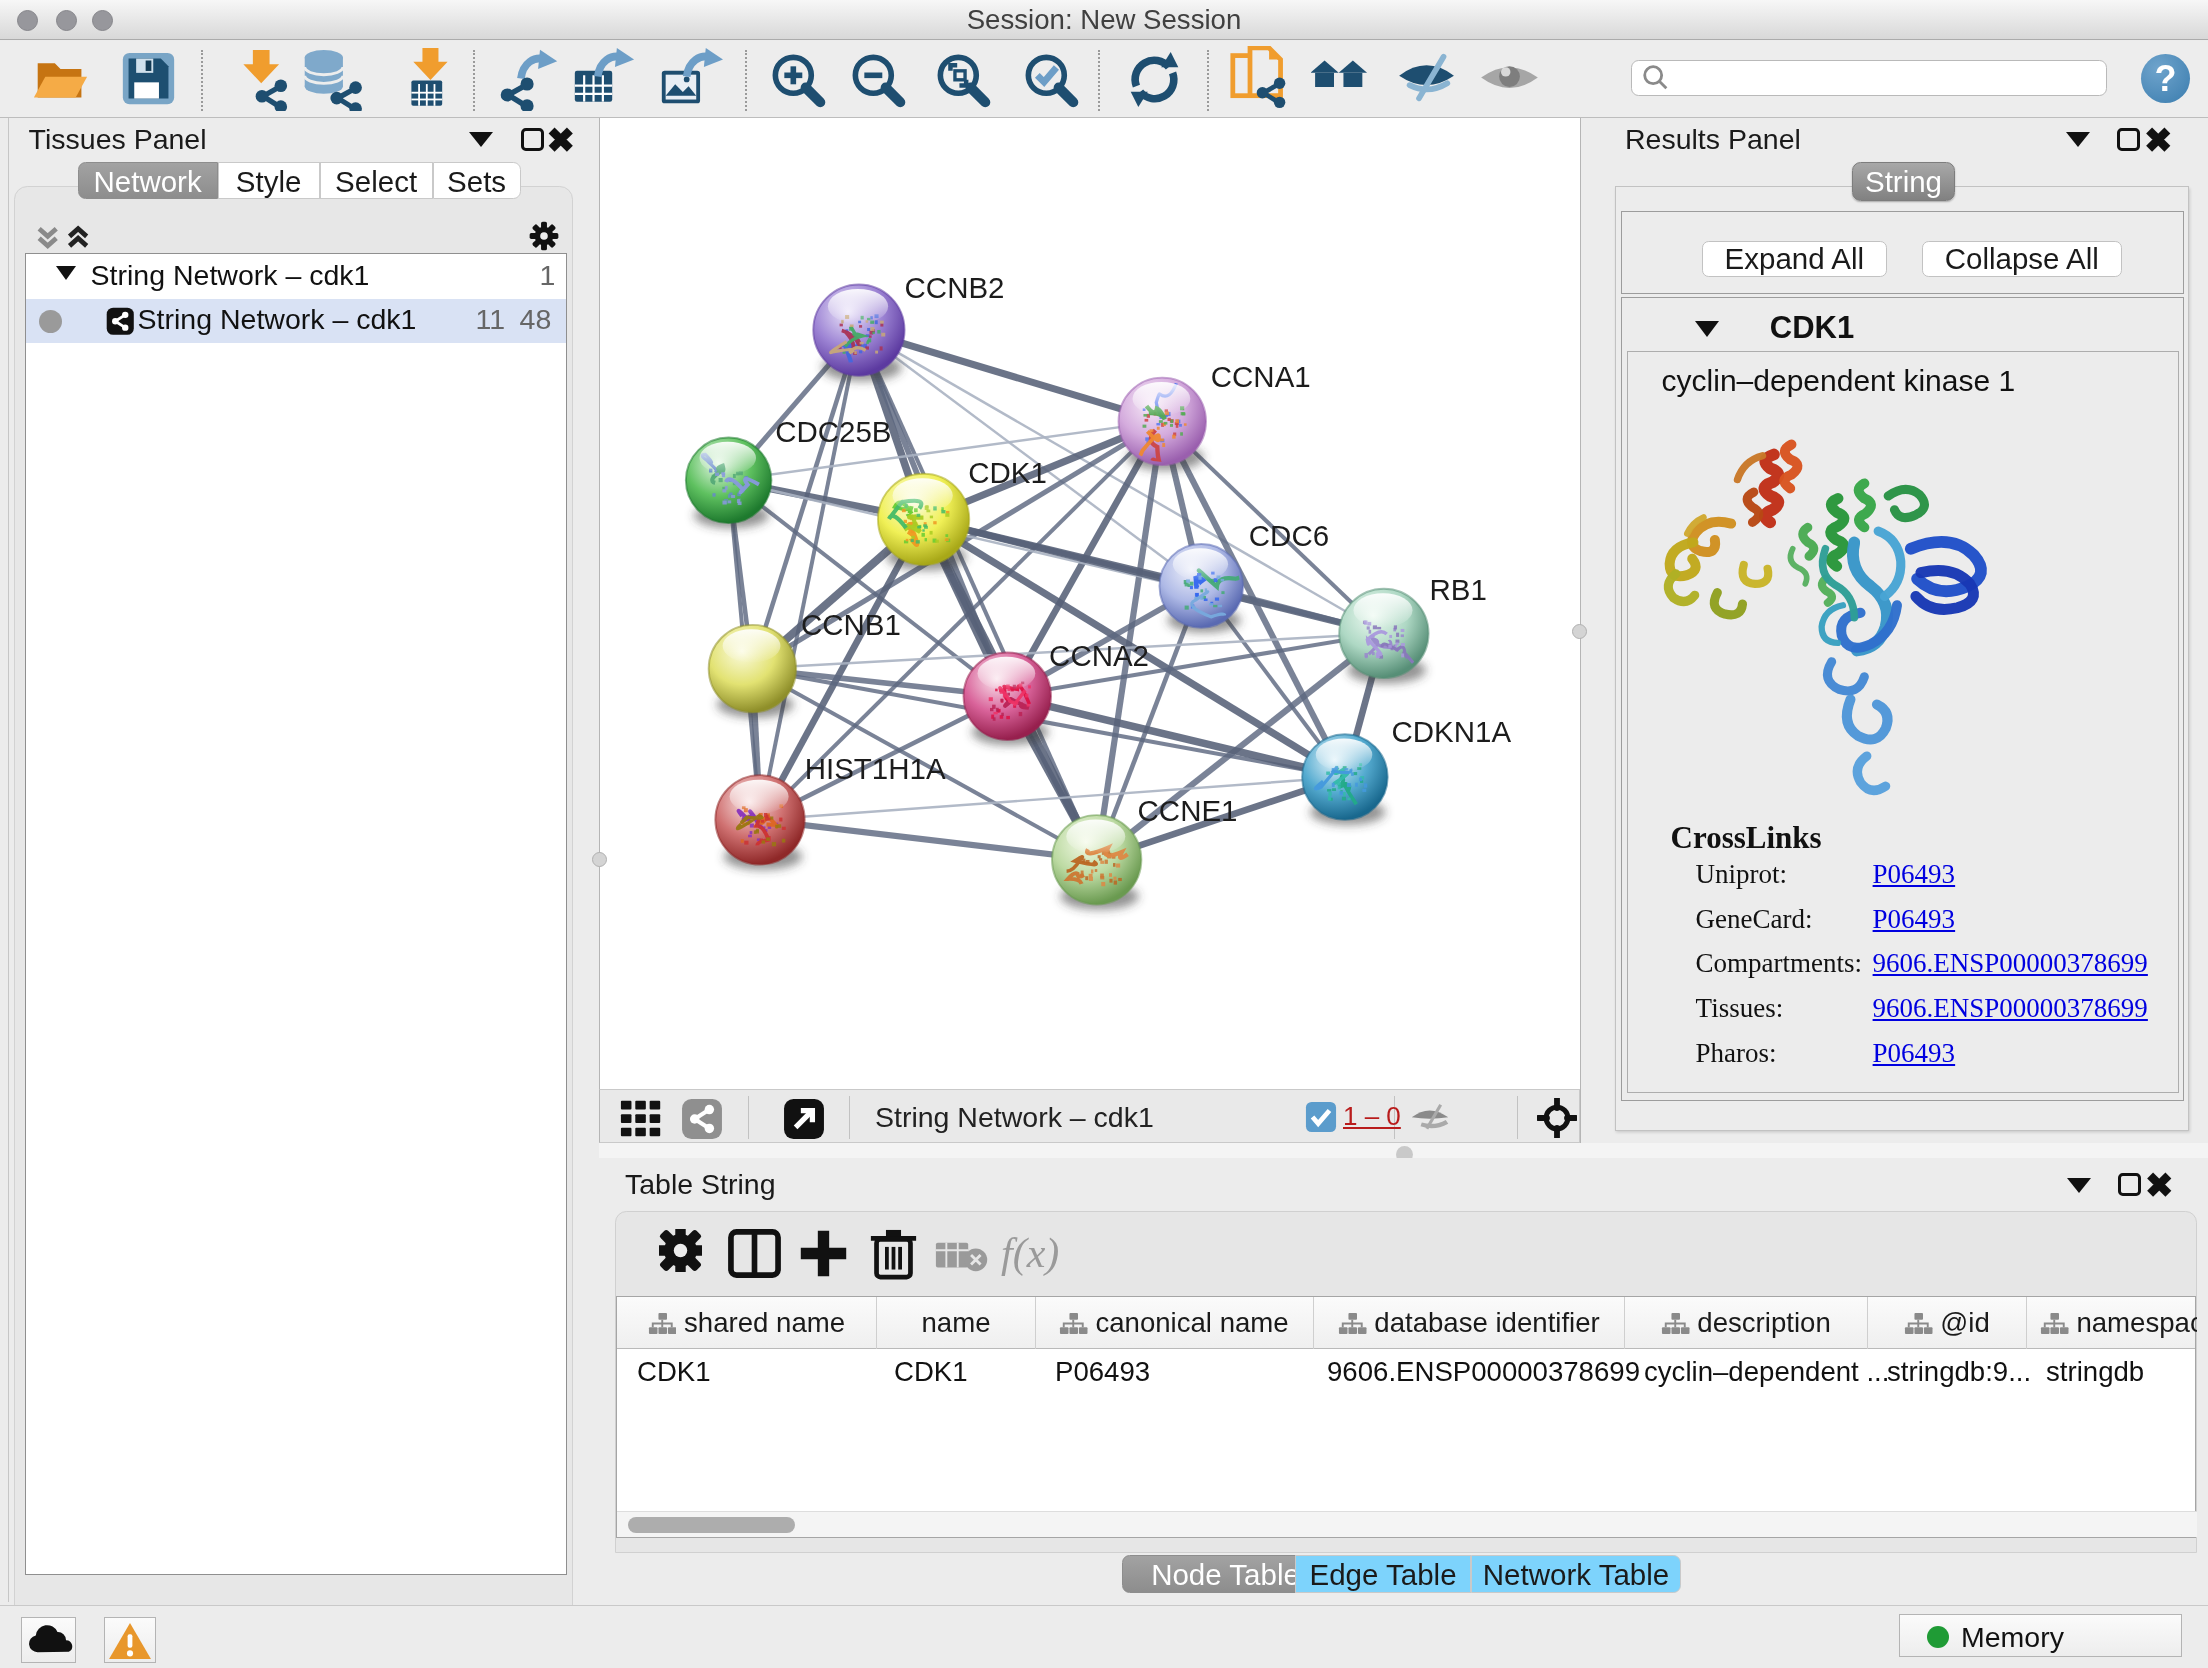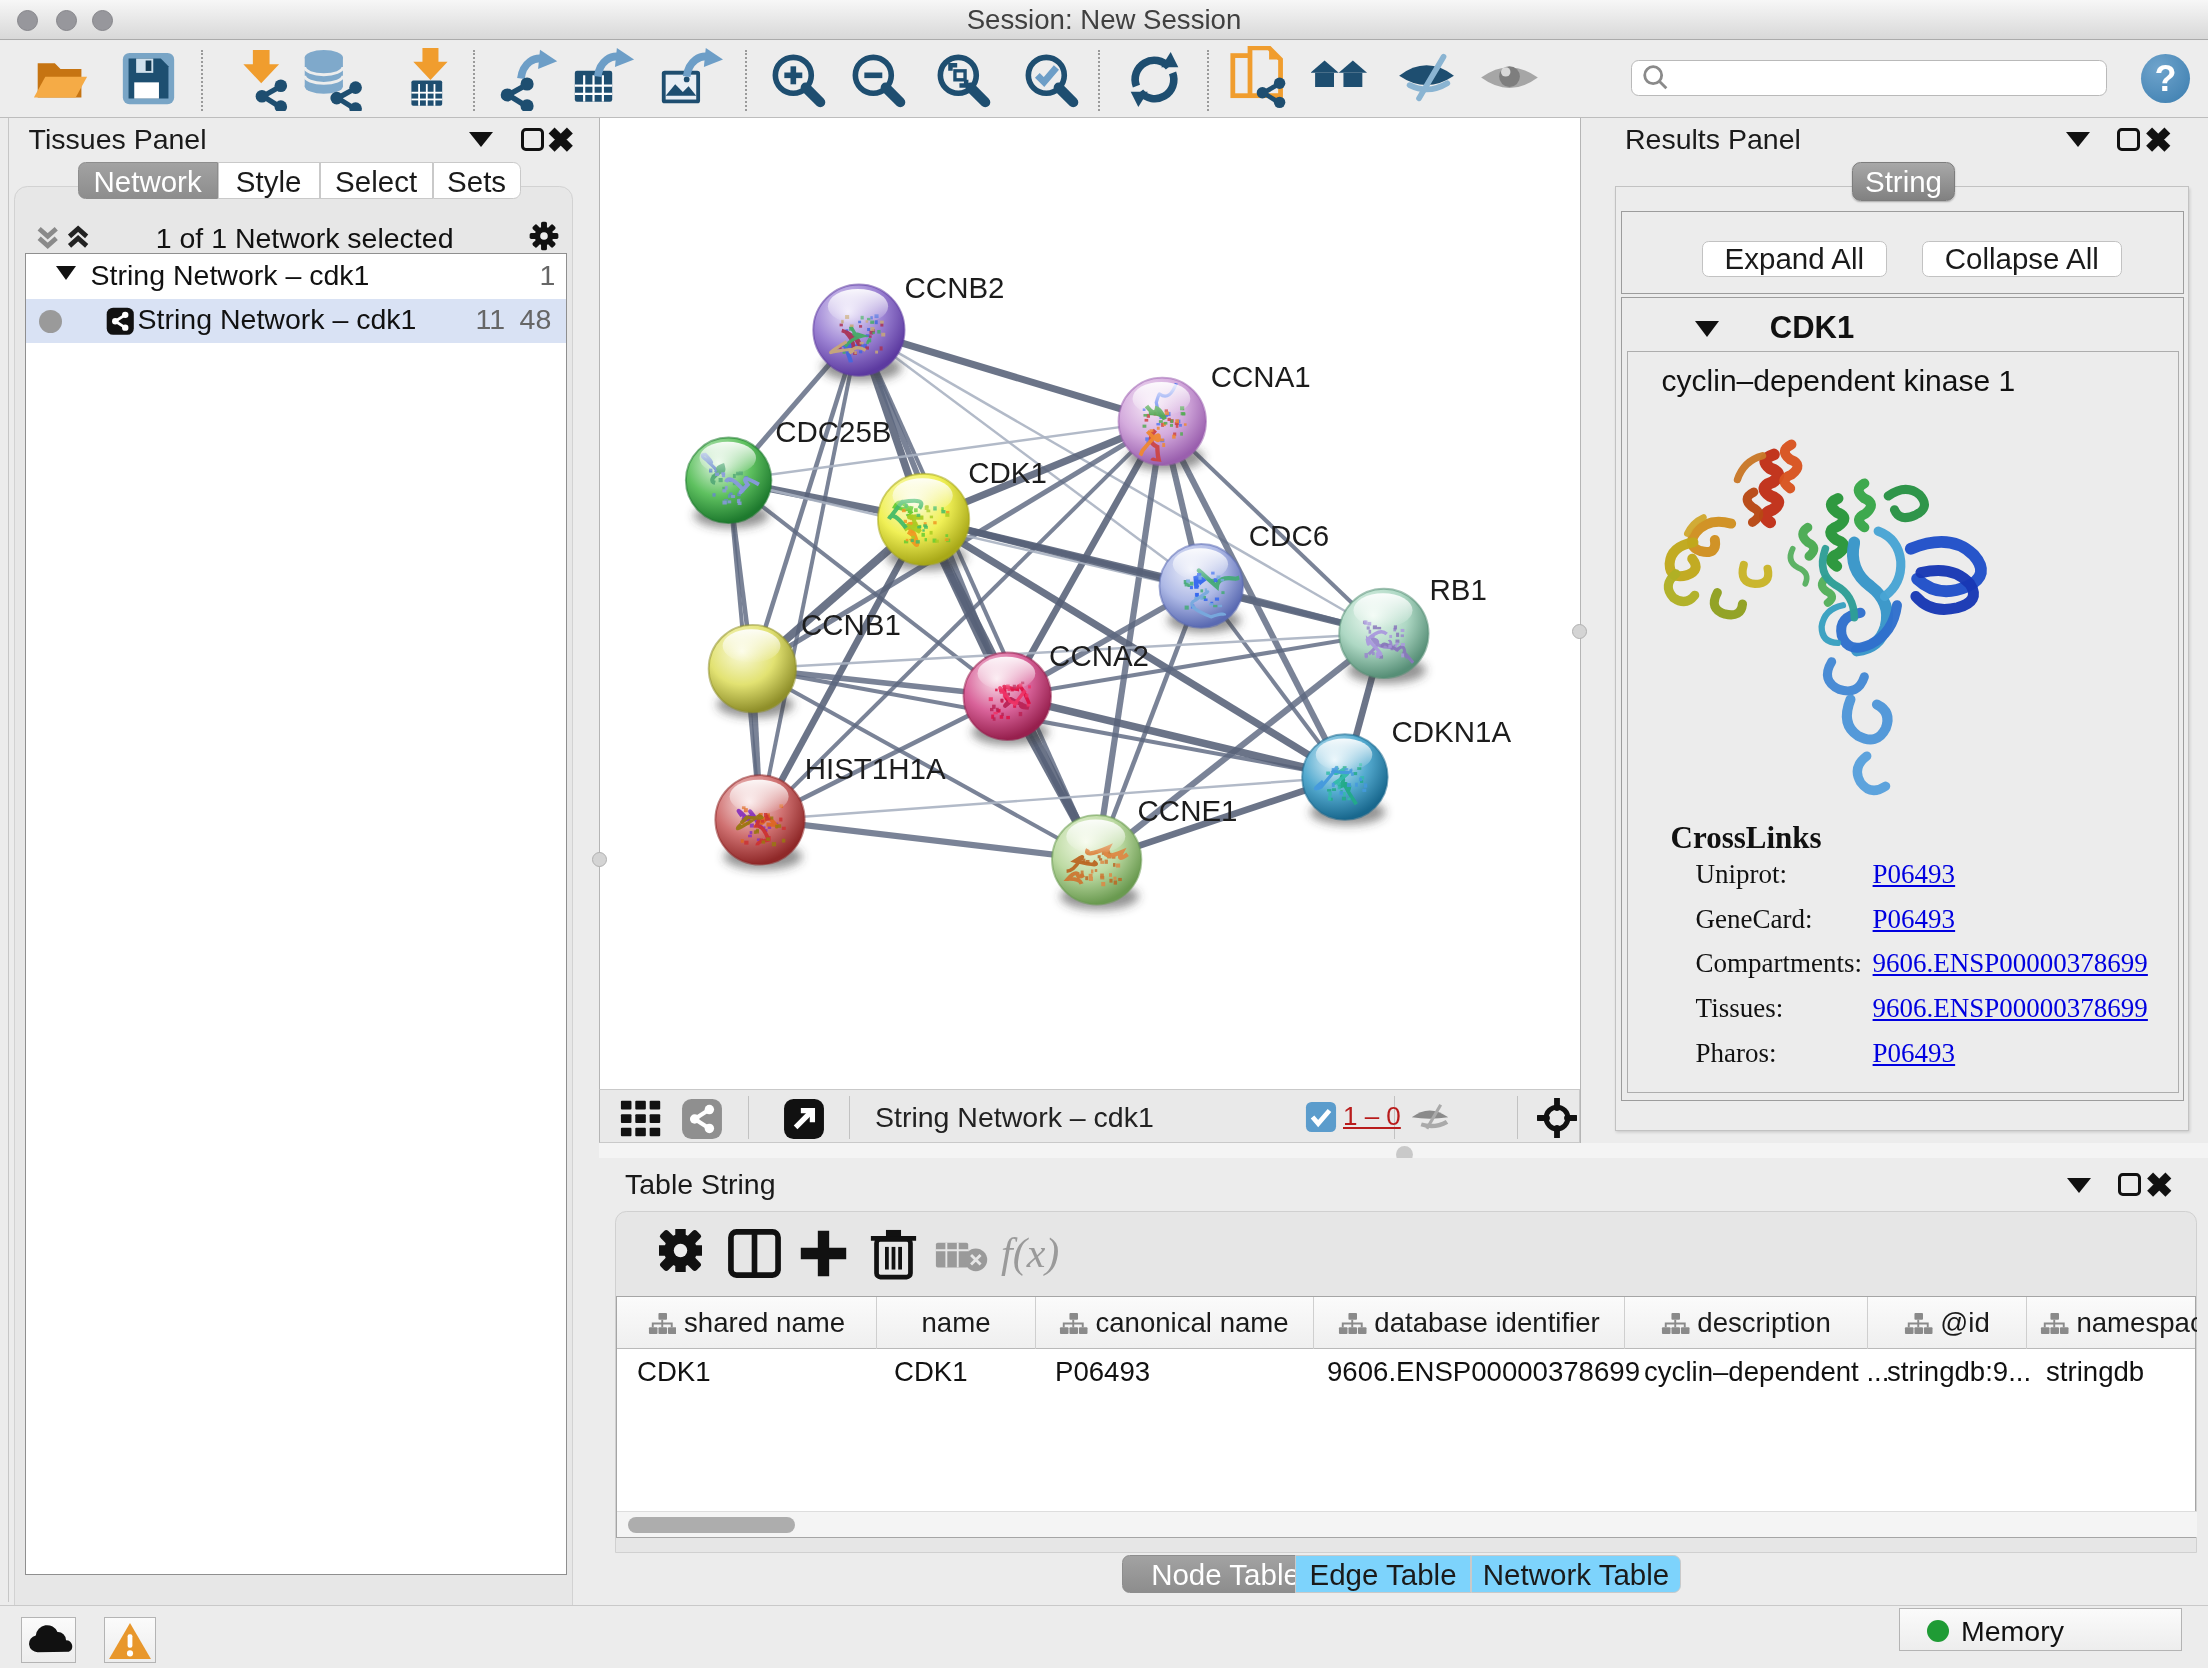--- a/index.html
+++ b/index.html
@@ -55,21 +55,21 @@
 .th { position:absolute; top:0; height:52px; font-size:27.6px; color:#1a1a1a; line-height:52px; border-right:1px solid #cfcfcf;
   text-align:center; white-space:nowrap; overflow:hidden; }
 .td { position:absolute; top:59px; font-size:27.6px; color:#111; white-space:nowrap; }
 #hscroll { left:0; top:214px; width:1580px; height:26px; background:#f4f4f4; border-top:1px solid #ddd; }
 #hthumb { left:11.4px; top:4.8px; width:167px; height:16px; background:#adadad; border-radius:8.6px; }
 .btab { position:absolute; top:1555px; height:38px; font-size:29.5px; text-align:center; line-height:38px;
   background:#7dd3fc; color:#1a1a1a; border:1px solid #c9c9c9; }
 
 #statusbar { left:0; top:1605px; width:2208px; height:64px; background:#ececec; border-top:1px solid #c9c9c9; }
 .sbtn { position:absolute; top:10.5px; height:46px; background:linear-gradient(#fbfbfb,#ededed); border:1px solid #b4b4b4; }
-#memory { left:1899px; top:2px; width:283px; height:43px; background:linear-gradient(#fbfbfb,#ededed);
+#memory { left:1899px; top:8px; width:283px; height:43px; background:linear-gradient(#fbfbfb,#ededed);
   border:1px solid #b4b4b4; font-size:28.5px; color:#111; }
 </style>
 </head>
 <body>
 
 <div id="titlebar" class="abs">
   <div class="tl abs" style="left:17px;"></div>
   <div class="tl abs" style="left:56px;"></div>
   <div class="tl abs" style="left:92px;"></div>
   <div class="title">Session: New Session</div>
@@ -263,21 +263,20 @@
     <svg width="67" height="28.5" viewBox="0 0 70 30" style="position:absolute;left:28.5px;top:9.5px;">
         <g fill="none" stroke="#8a8a8a" stroke-width="5">
           <path d="M2 4 L11 12 L20 4"></path>
           <path d="M2 14 L11 22 L20 14"></path>
         </g>
         <g fill="none" stroke="#222" stroke-width="5">
           <path d="M34 12 L43 4 L52 12"></path>
           <path d="M34 22 L43 14 L52 22"></path>
         </g>
       </svg>
-    <div class="abs" style="left:0; width:592px; text-align:center; font-size:28.5px; color:#111; top:6.7px;">1 of 1 Network selected</div>
     <svg width="32" height="32" viewBox="-18 -18 36 36" style="position:absolute;left:519px;top:4.8px;">
         <g transform="scale(0.95)">
           <rect x="-3.5" y="-17" width="7" height="9" rx="2" transform="rotate(0)" fill="#111"></rect>
           <rect x="-3.5" y="-17" width="7" height="9" rx="2" transform="rotate(45)" fill="#111"></rect>
           <rect x="-3.5" y="-17" width="7" height="9" rx="2" transform="rotate(90)" fill="#111"></rect>
           <rect x="-3.5" y="-17" width="7" height="9" rx="2" transform="rotate(135)" fill="#111"></rect>
           <rect x="-3.5" y="-17" width="7" height="9" rx="2" transform="rotate(180)" fill="#111"></rect>
           <rect x="-3.5" y="-17" width="7" height="9" rx="2" transform="rotate(225)" fill="#111"></rect>
           <rect x="-3.5" y="-17" width="7" height="9" rx="2" transform="rotate(270)" fill="#111"></rect>
           <rect x="-3.5" y="-17" width="7" height="9" rx="2" transform="rotate(315)" fill="#111"></rect>

